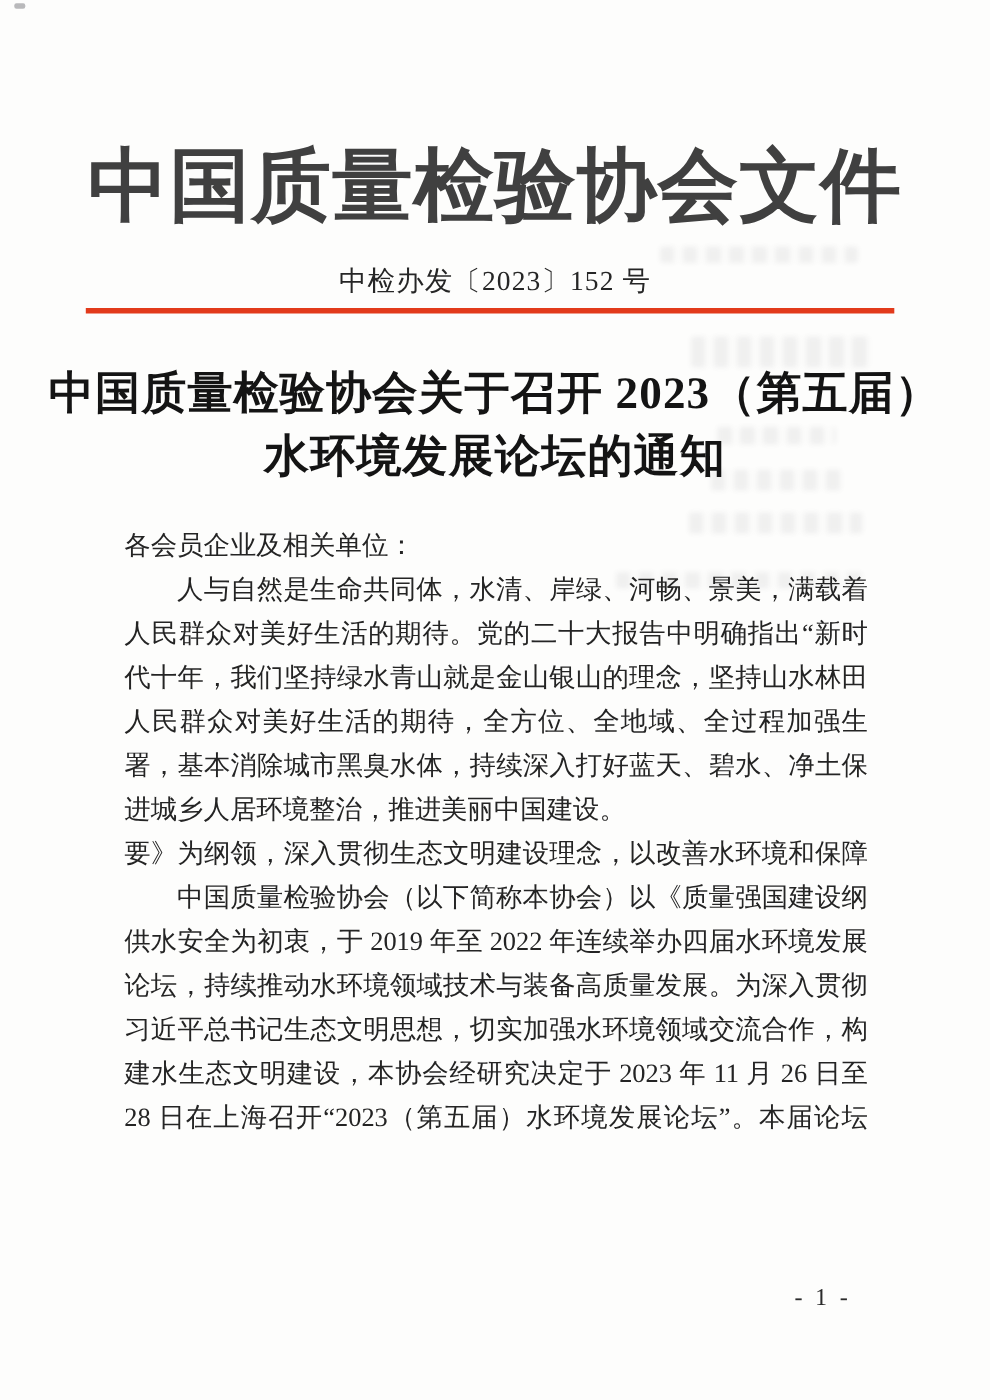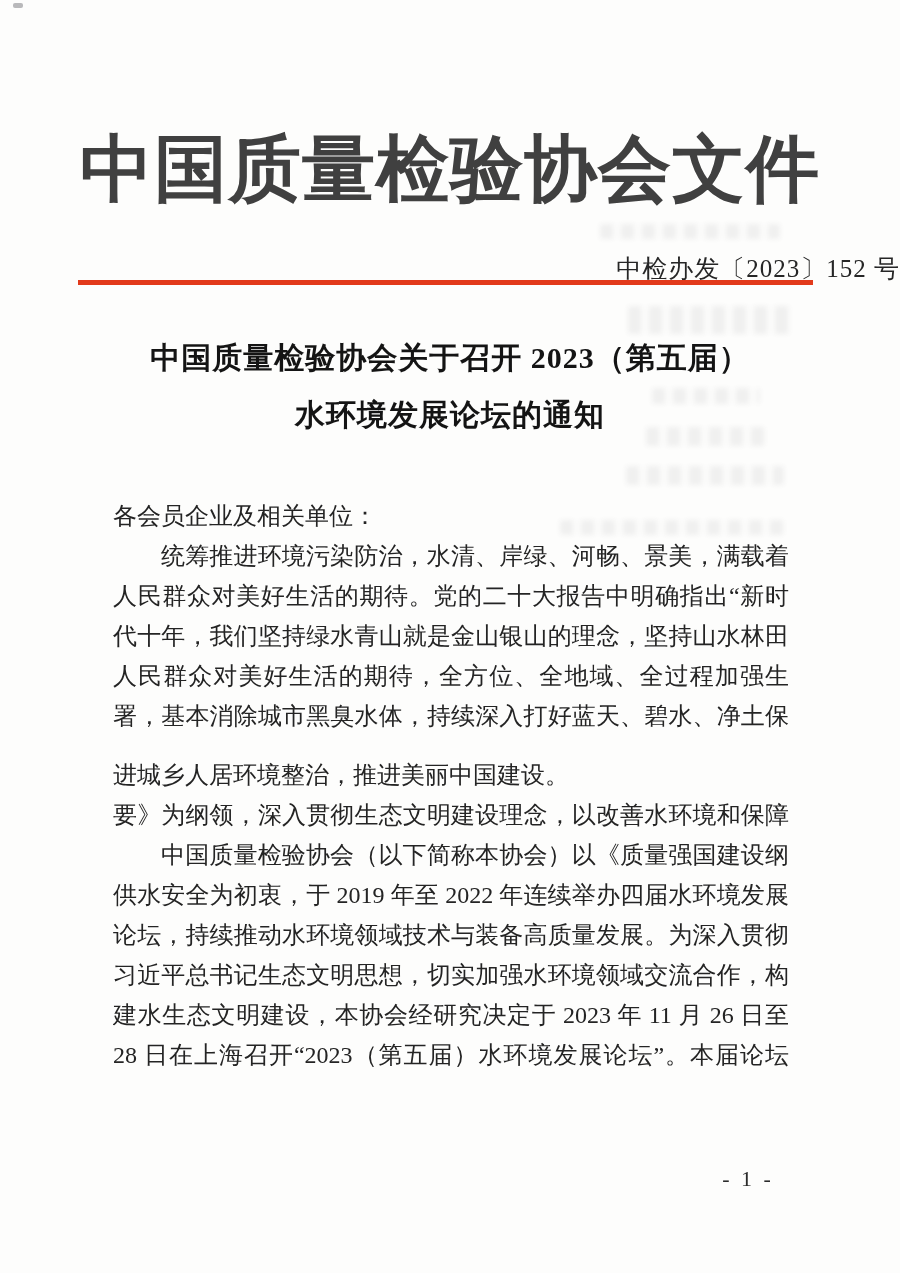--- a/index.html
+++ b/index.html
@@ -25,24 +25,24 @@
     text-align: center;
     font-size: 73px;
     line-height: 96px;
     font-weight: bold;
     letter-spacing: 1px;
     white-space: nowrap;
   }
   
   .doc-number {
     position: absolute;
-    top: 252px;
+    top: 240px;
     left: 0;
     width: 100%;
-    text-align: right;
+    text-align: center;
     font-size: 25px;
     line-height: 34px;
     color: #262626;
     letter-spacing: 1px;
   }
   
   .red-rule {
     position: absolute;
     top: 280px;
     left: 78px;
@@ -50,21 +50,21 @@
     height: 5px;
   }
   
   .notice-title {
     position: absolute;
     top: 329px;
     left: 0;
     width: 100%;
     text-align: center;
     font-weight: bold;
-    font-size: 30px;
+    font-size: 41px;
     line-height: 57px;
     color: #141414;
     letter-spacing: 1px;
   }
   
   .body-text {
     position: absolute;
     top: 477px;
     left: 113px;
     width: 676px;
@@ -74,21 +74,20 @@
   .ln {
     height: 40px;
     line-height: 40px;
     text-align: justify;
     text-align-last: justify;
     overflow: hidden;
   }
   .ln.noj {
     text-align: left;
     text-align-last: left;
-    margin-top: 19px;
   }
   .ln.indent {
     text-indent: 48px;
   }
   
   .page-num {
     position: absolute;
     top: 1166px;
     left: 703px;
     width: 90px;
@@ -133,21 +132,21 @@
 
   <div class="red-rule" style="background-color: rgb(226, 58, 27);"></div>
 
   <div class="notice-title">
     <div>中国质量检验协会关于召开 2023（第五届）</div>
     <div>水环境发展论坛的通知</div>
   </div>
 
   <div class="body-text">
     <div class="ln noj">各会员企业及相关单位：</div>
-    <div class="ln indent">统筹推进环境污染防治，水清、岸绿、河畅、景美，满载着</div>
+    <div class="ln indent">人与自然是生命共同体，水清、岸绿、河畅、景美，满载着</div>
     <div class="ln">人民群众对美好生活的期待。党的二十大报告中明确指出“新时</div>
     <div class="ln">代十年，我们坚持绿水青山就是金山银山的理念，坚持山水林田</div>
     <div class="ln">人民群众对美好生活的期待，全方位、全地域、全过程加强生</div>
     <div class="ln">署，基本消除城市黑臭水体，持续深入打好蓝天、碧水、净土保</div>
     <div class="ln noj">进城乡人居环境整治，推进美丽中国建设。</div>
     <div class="ln">要》为纲领，深入贯彻生态文明建设理念，以改善水环境和保障</div>
     <div class="ln indent">中国质量检验协会（以下简称本协会）以《质量强国建设纲</div>
     <div class="ln">供水安全为初衷，于 2019 年至 2022 年连续举办四届水环境发展</div>
     <div class="ln">论坛，持续推动水环境领域技术与装备高质量发展。为深入贯彻</div>
     <div class="ln">习近平总书记生态文明思想，切实加强水环境领域交流合作，构</div>

